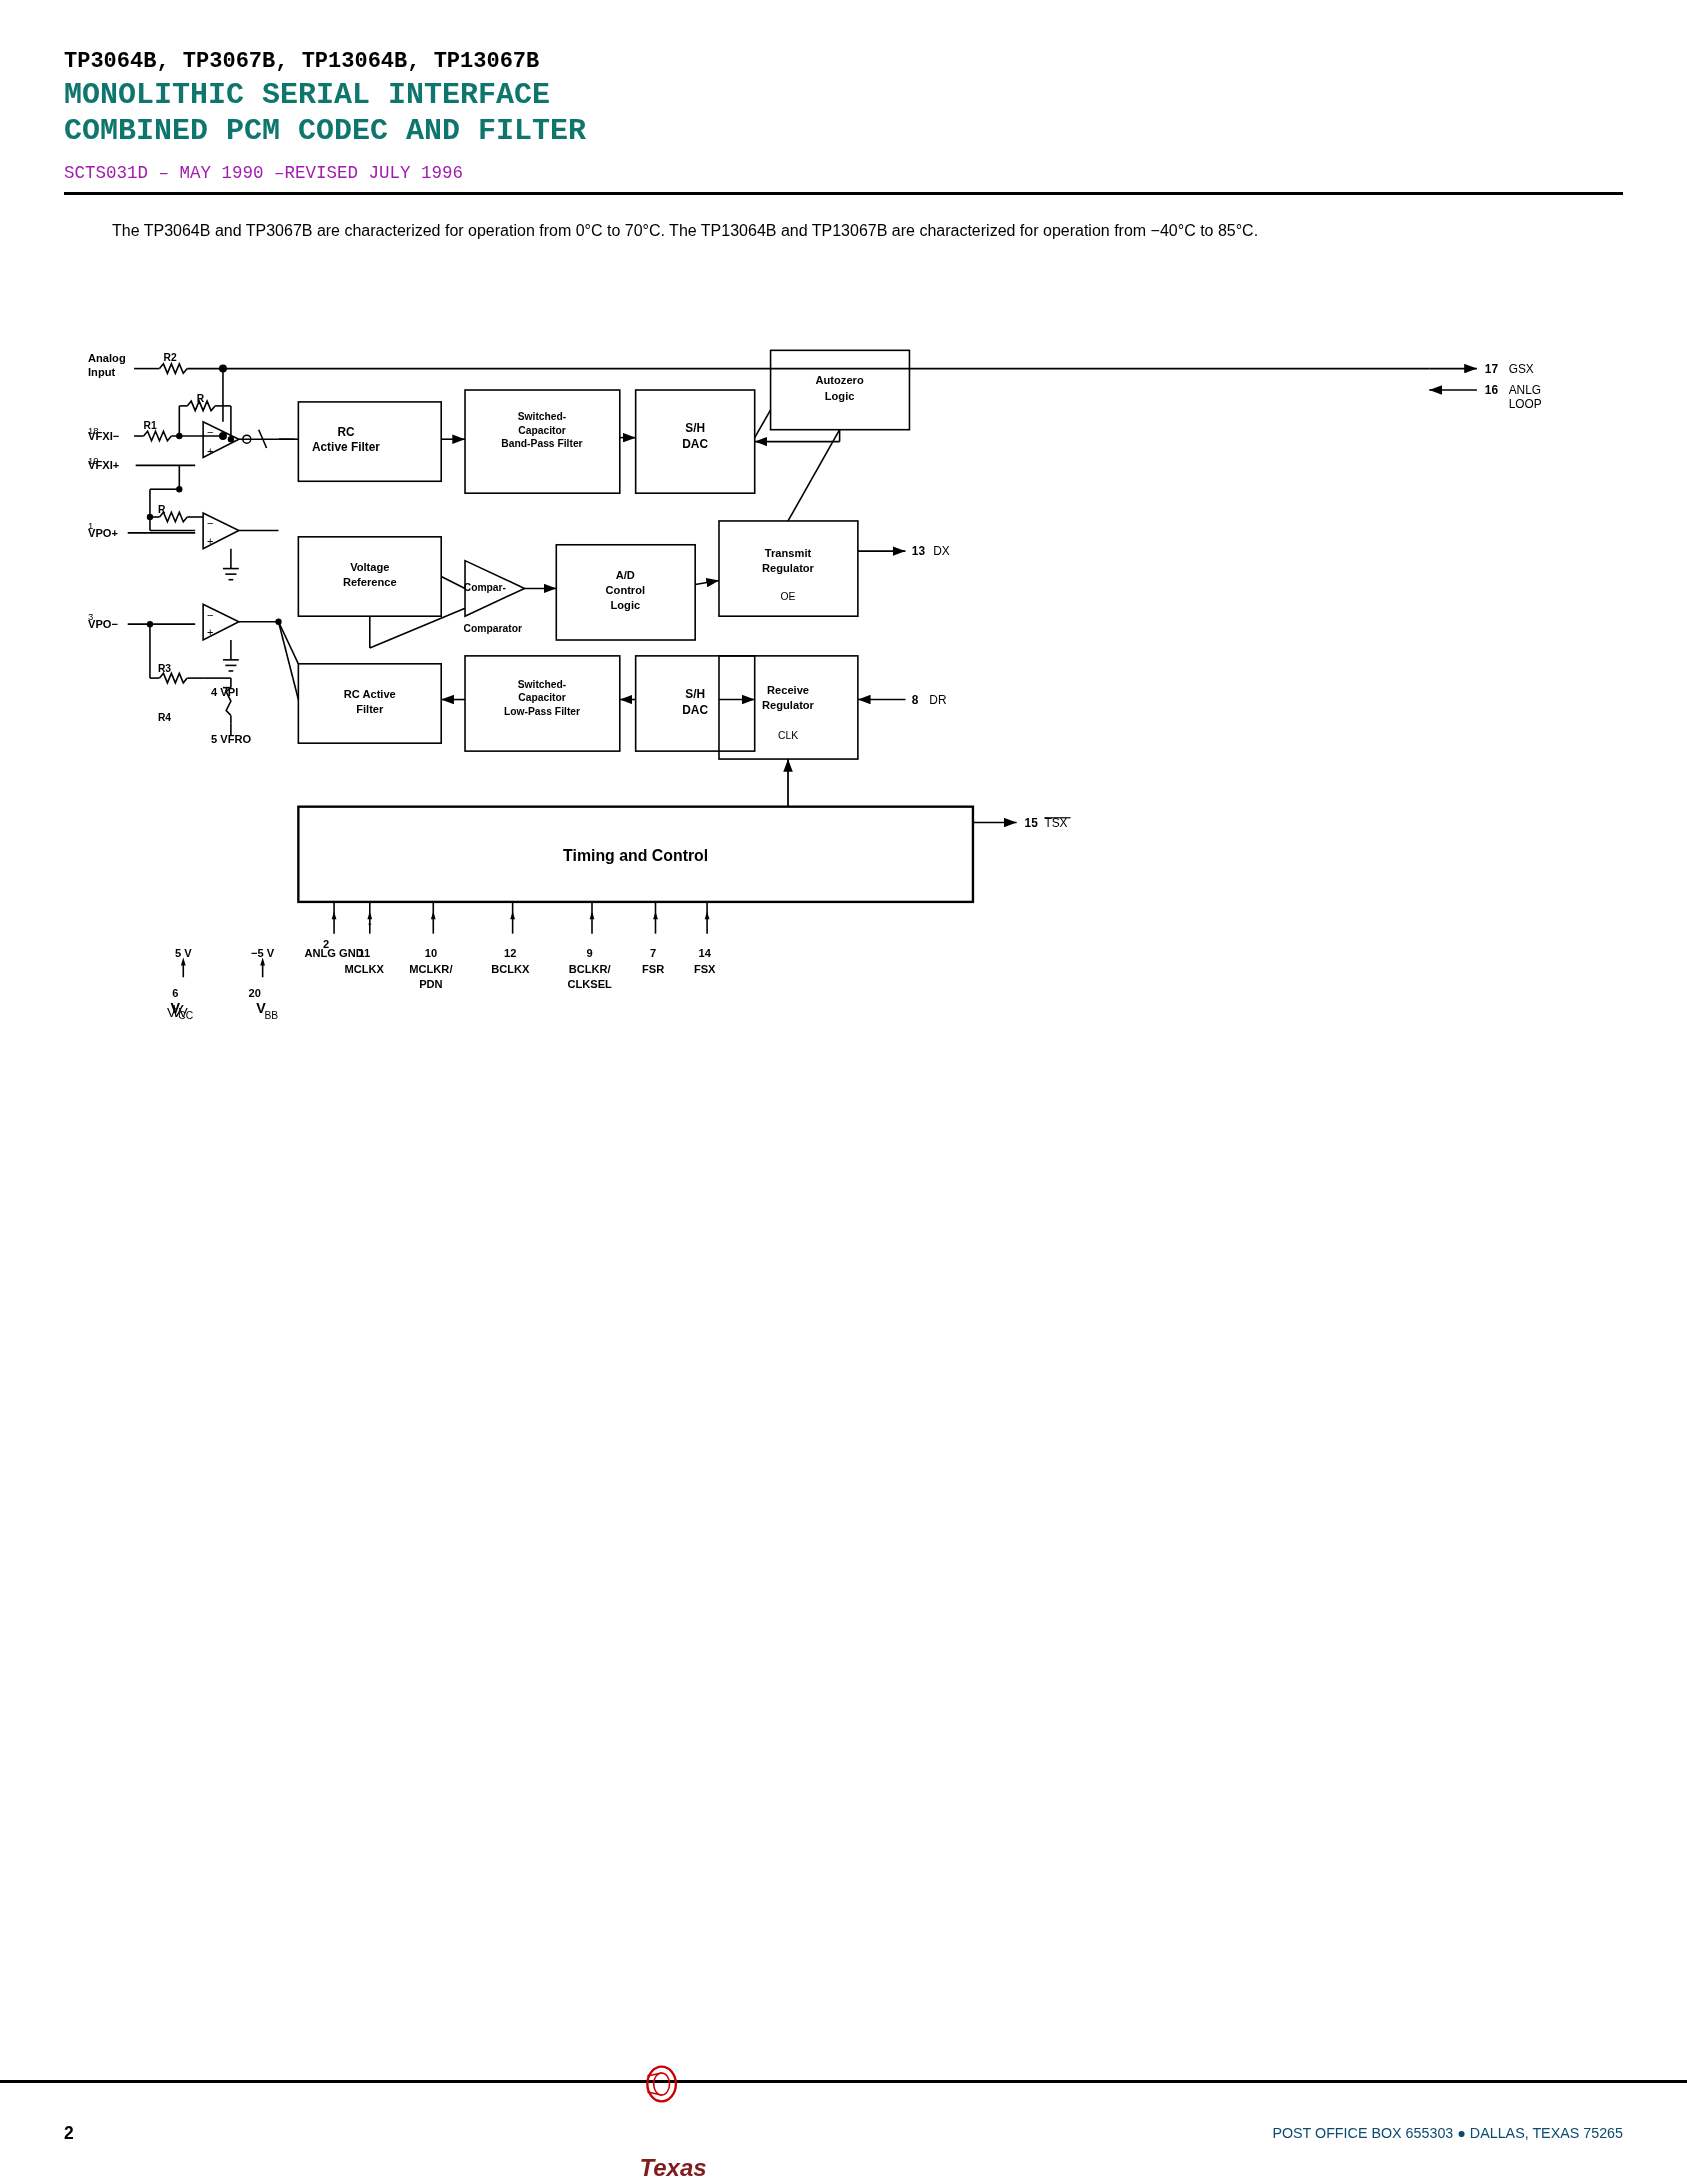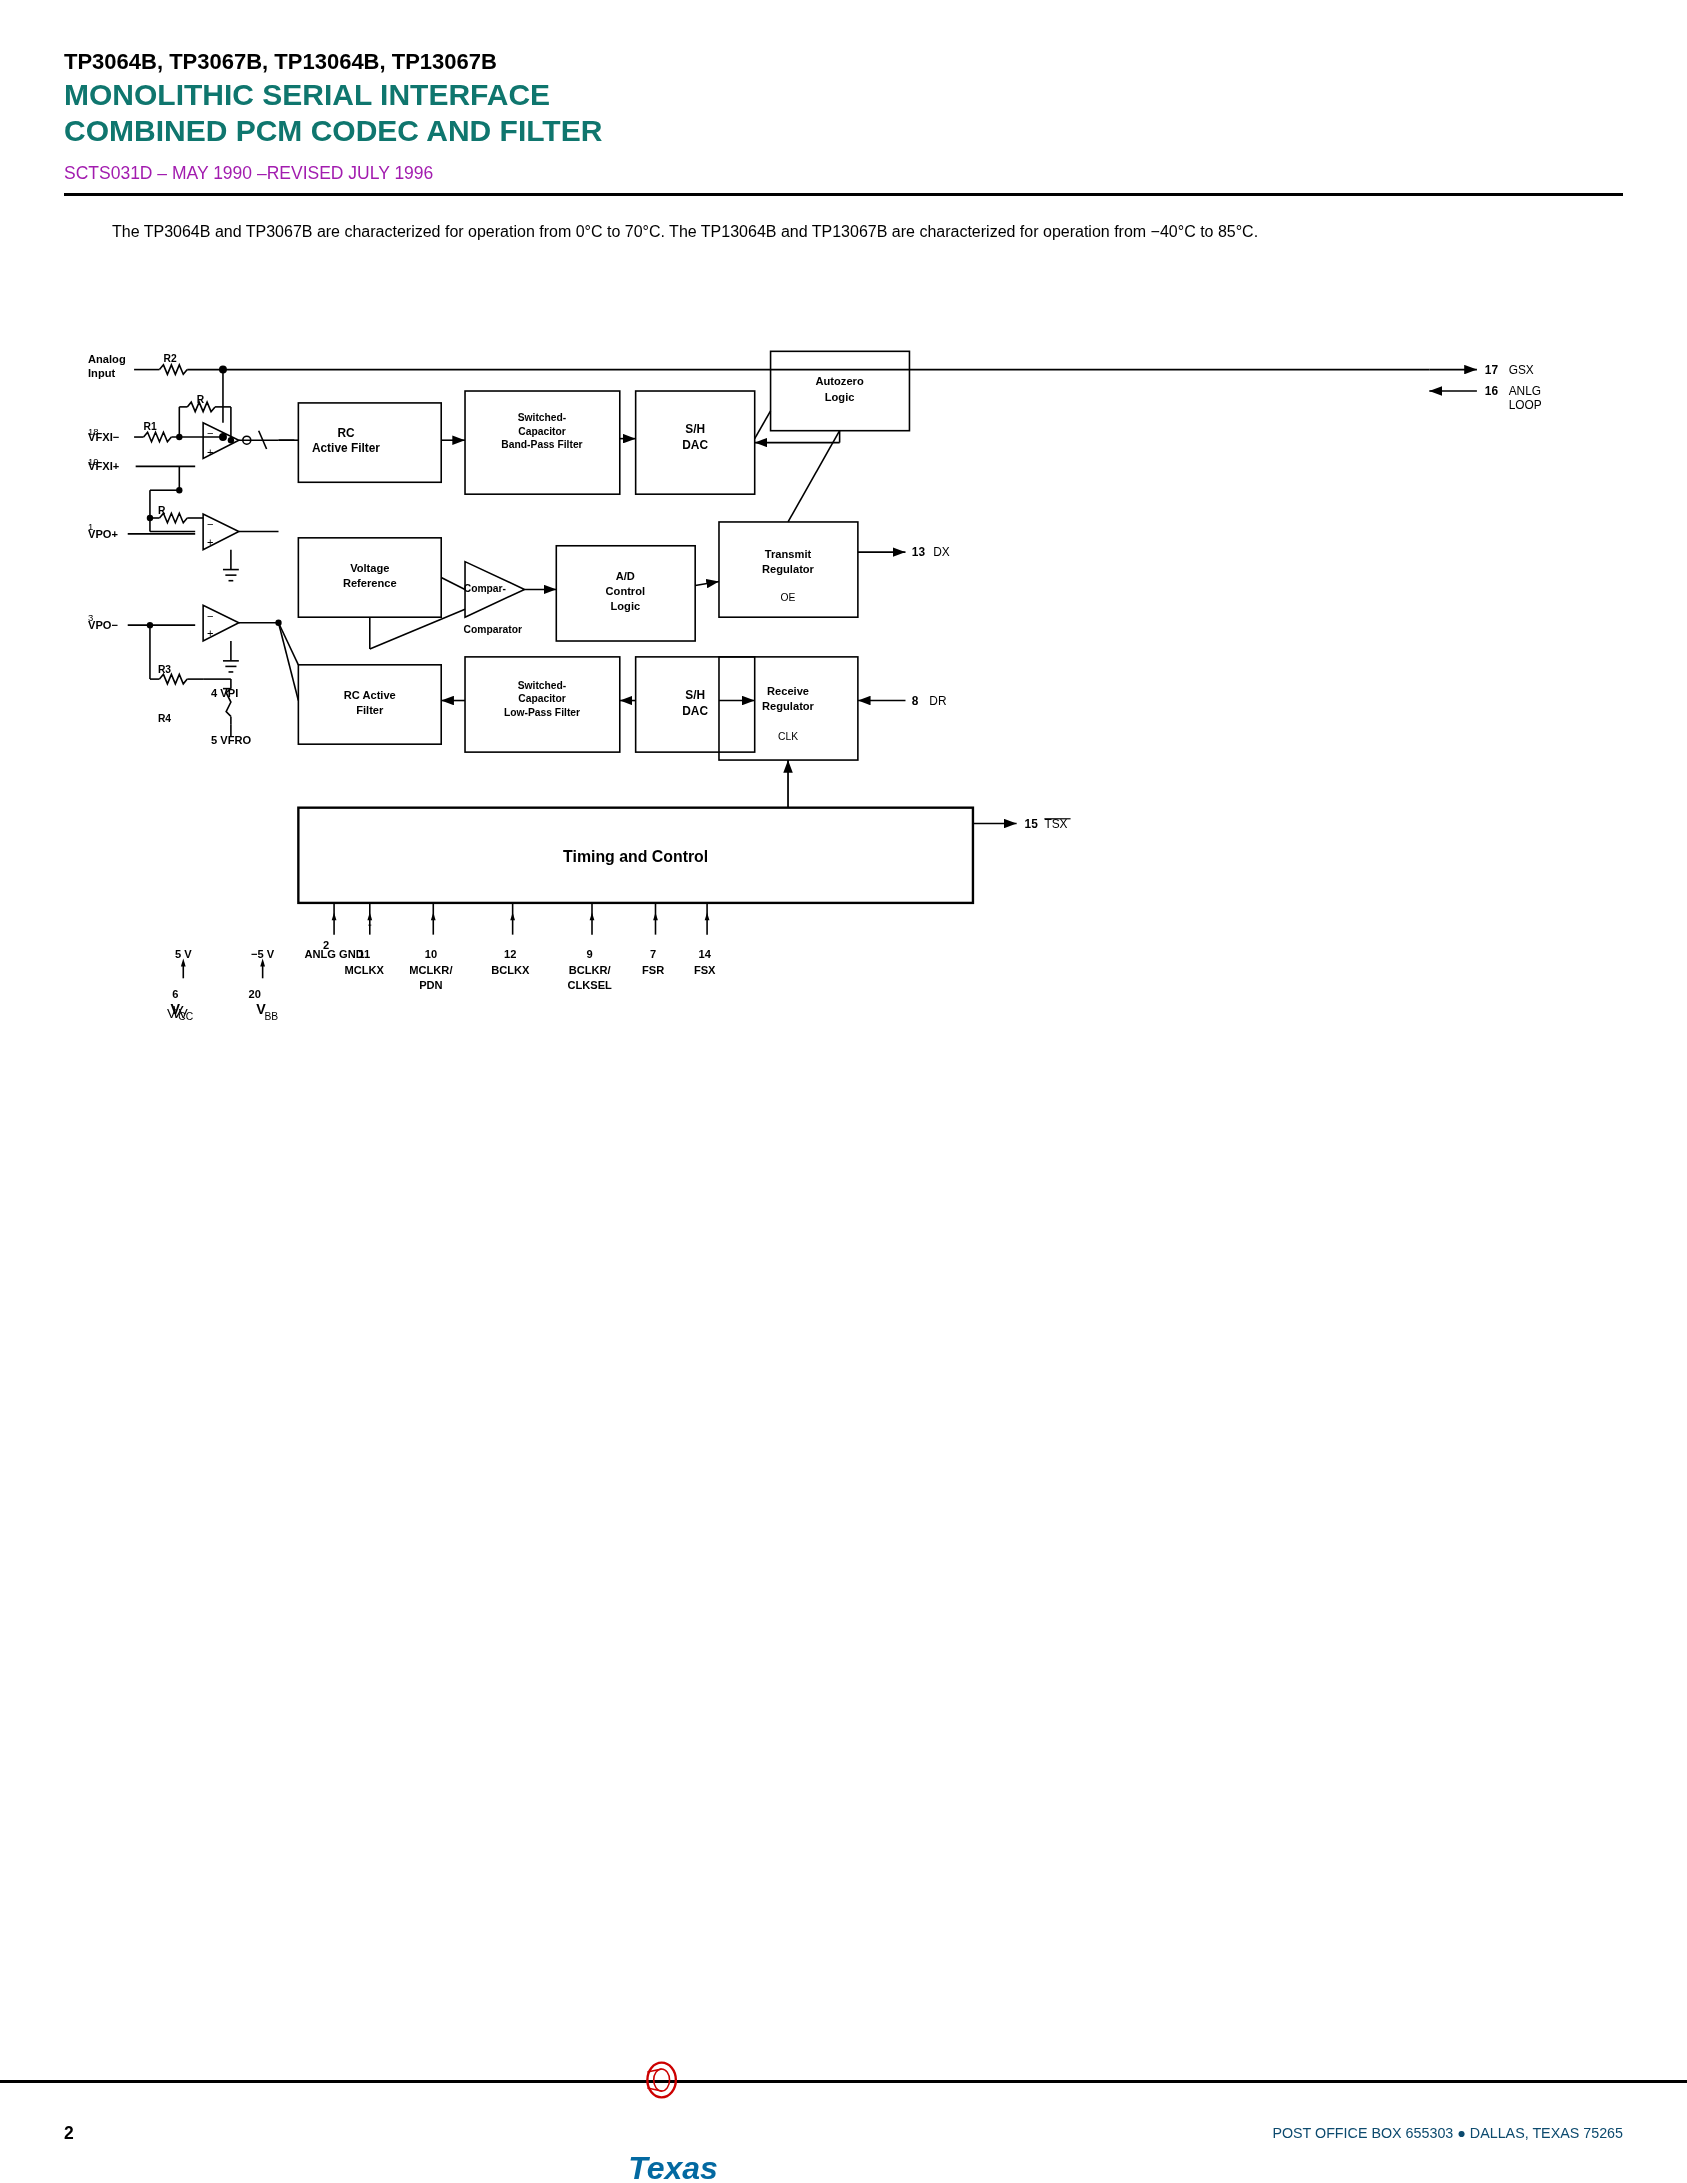--- a/index.html
+++ b/index.html
@@ -17,20 +17,21 @@
       height: 2183px;
       position: relative;
       padding: 48px 64px 48px 64px;
     }
 
     
     .header {
       border-bottom: 3.2px solid #000;
       padding-bottom: 9.5px;
       margin-bottom: 24px;
+      font-family: Liberation Mono, monospace;
     }
     .header-title-small {
       font-size: 22px;
       font-weight: bold;
       color: #000;
       line-height: 1.3;
     }
     .header-title-large {
       font-size: 30px;
       font-weight: bold;
@@ -429,20 +430,20 @@
       <svg width="95" height="48" viewBox="0 0 120 60">
 
         <g>
           <ellipse cx="45" cy="30" rx="18" ry="22" fill="none" stroke="#c00" stroke-width="3"></ellipse>
           <ellipse cx="45" cy="30" rx="10" ry="14" fill="none" stroke="#c00" stroke-width="2"></ellipse>
           <line x1="27" y1="20" x2="45" y2="16" stroke="#c00" stroke-width="2"></line>
           <line x1="27" y1="40" x2="45" y2="44" stroke="#c00" stroke-width="2"></line>
         </g>
       </svg>
       <div style="display:flex;flex-direction:column;align-items:center;">
-        <div style="font-size:32px;font-weight:bold;font-style:italic;color:#0369a1;line-height:1;margin-top:48px;">Texas</div>
+        <div style="font-size:24px;font-weight:bold;font-style:italic;color:#7f1d1d;line-height:1;margin-top:48px;">Texas</div>
         <div style="font-size:22px;font-weight:bold;color:#c00;letter-spacing:2.4px;">MONOLITHIC</div>
       </div>
     </div>
     <div class="footer-address">POST OFFICE BOX 655303 ● DALLAS, TEXAS 75265</div>
   </div>
 </div>
 
 
 </body></html>

